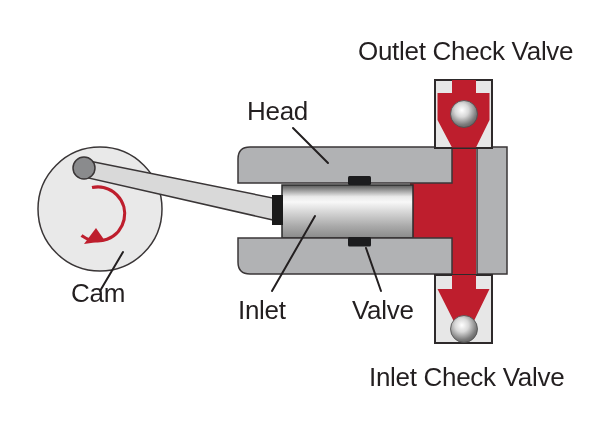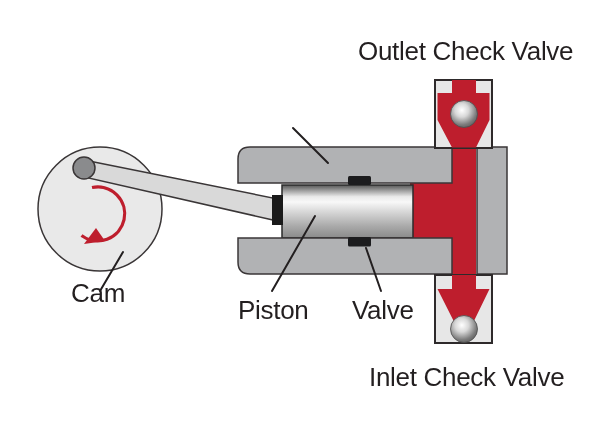--- a/index.html
+++ b/index.html
@@ -75,18 +75,19 @@
 
     <g stroke="#231f20" stroke-width="2" stroke-linecap="round">
       <line x1="293" y1="128" x2="328" y2="163"></line>
       <line x1="123" y1="252" x2="100" y2="291"></line>
       <line x1="315" y1="216" x2="272" y2="291"></line>
       <line x1="366" y1="248" x2="381" y2="291"></line>
     </g>
   </svg>
 
   <div class="lbl" style="left:358px;top:38px">Outlet Check Valve</div>
+  <div class="lbl" style="left:247px;top:98px">Head</div>
   <div class="lbl" style="left:71px;top:280px">Cam</div>
-  <div class="lbl" style="left:238px;top:297px">Piston</div>
+  <div class="lbl" style="left:238px;top:297px">Inlet</div>
   <div class="lbl" style="left:352px;top:297px">Valve</div>
   <div class="lbl" style="left:369px;top:364px">Inlet Check Valve</div>
 
 </div>
 
 </body></html>

